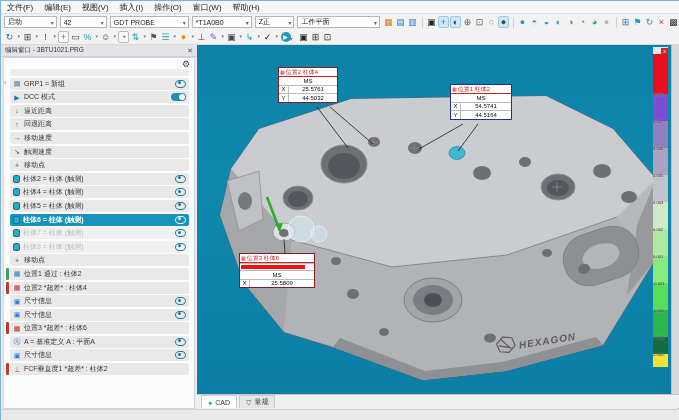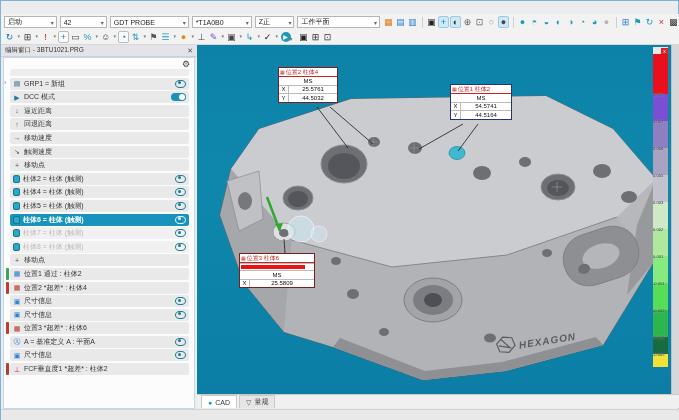--- a/index.html
+++ b/index.html
@@ -81,20 +81,29 @@
   .btab{height:12px;display:flex;align-items:center;padding:0 6px;font-size:7px;color:#333;border:1px solid #c9c9c9;border-bottom:none;background:#e6e6e6;margin-right:2px;}
   .btab.active{background:#fff;}
   .btab .bi{margin-right:3px;font-size:7px;line-height:1;}
   .statusrow{position:absolute;left:0;top:408px;width:679px;height:12px;background:#e9e9e9;border-top:1px solid #d2d2d2;}
 </style>
 </head>
 <body>
 
 <div class="win">
 
+  <div class="menubar" id="menubar">
+      <span class="mi">文件(F)</span>
+      <span class="mi">编辑(E)</span>
+      <span class="mi">视图(V)</span>
+      <span class="mi">插入(I)</span>
+      <span class="mi">操作(O)</span>
+      <span class="mi">窗口(W)</span>
+      <span class="mi">帮助(H)</span>
+    </div>
 
   <div class="toolbar tb1" id="tb1">
       <div class="combo c0">
         <span class="val">启动</span>
         <span class="arr">▾</span>
       </div>
       <div class="combo c1">
         <span class="val">42</span>
         <span class="arr">▾</span>
       </div>

